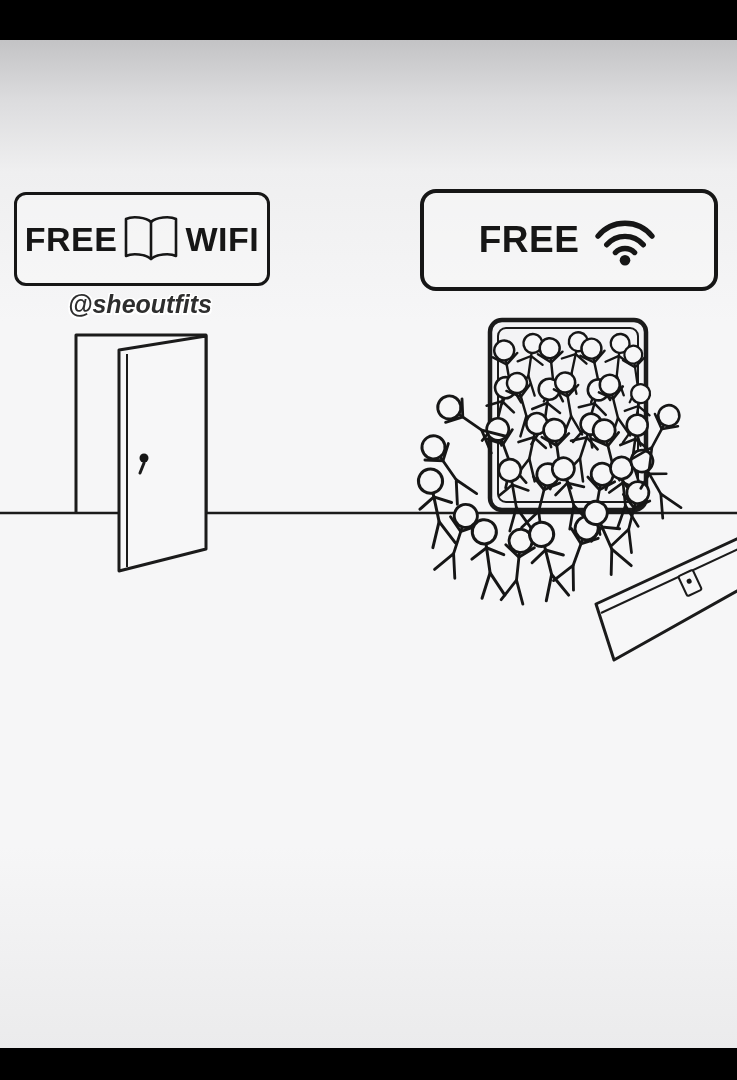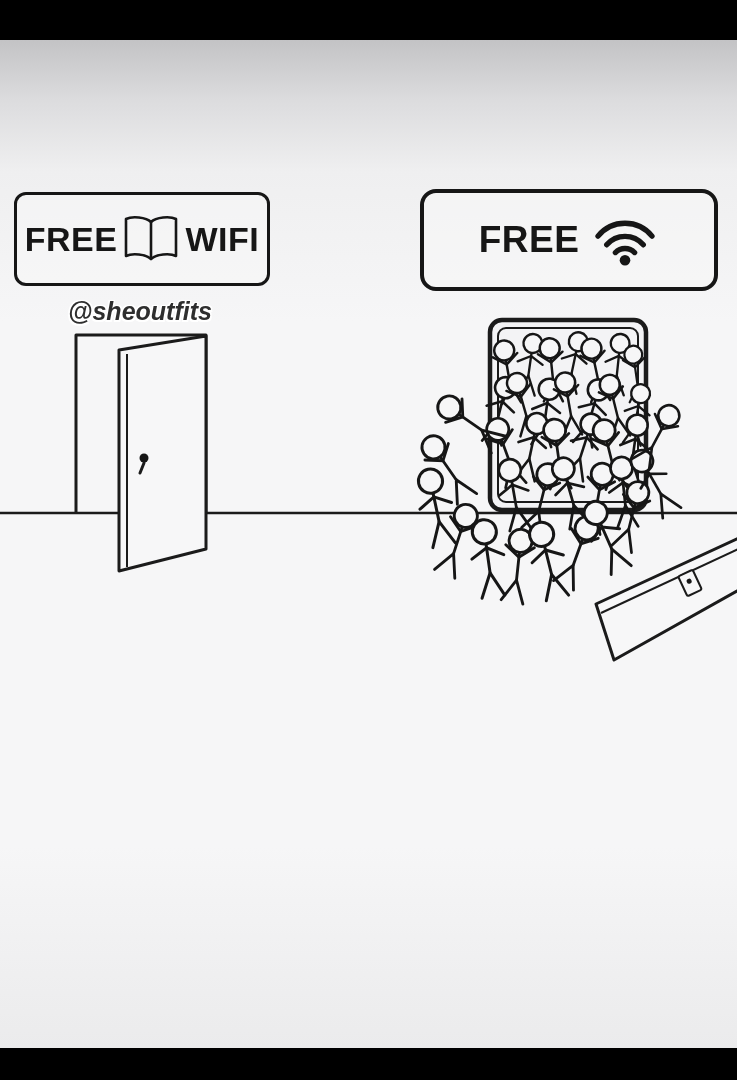--- a/index.html
+++ b/index.html
@@ -16,21 +16,21 @@
         border:3px solid #161616;border-radius:12px;color:#161616;
         font-weight:700;letter-spacing:.5px;background:rgba(246,246,247,.6);}
   .sign-book{left:14px;top:192px;width:250px;height:88px;font-size:34px;gap:3px;}
   .sign-wifi{left:420px;top:189px;width:290px;height:94px;font-size:37px;gap:12px;
              border-width:4px;border-radius:16px;}
   .sign .icon{display:flex;align-items:center;}
   .watermark{position:absolute;left:34px;top:290px;width:212px;text-align:center;
              font-size:25px;font-weight:700;font-style:italic;color:#2e2e2e;
              text-shadow:-1.5px -1.5px 0 #fff, 1.5px -1.5px 0 #fff,
                          -1.5px 1.5px 0 #fff, 1.5px 1.5px 0 #fff,
-                          0 0 3px #fff;margin-top:7px;}
+                          0 0 3px #fff;}
 </style>
 </head>
 <body>
 
 <div class="stage">
 
   <div class="letterbox top"></div>
   <div class="art"></div>
 
   <svg class="scene" viewBox="0 0 737 1080">

